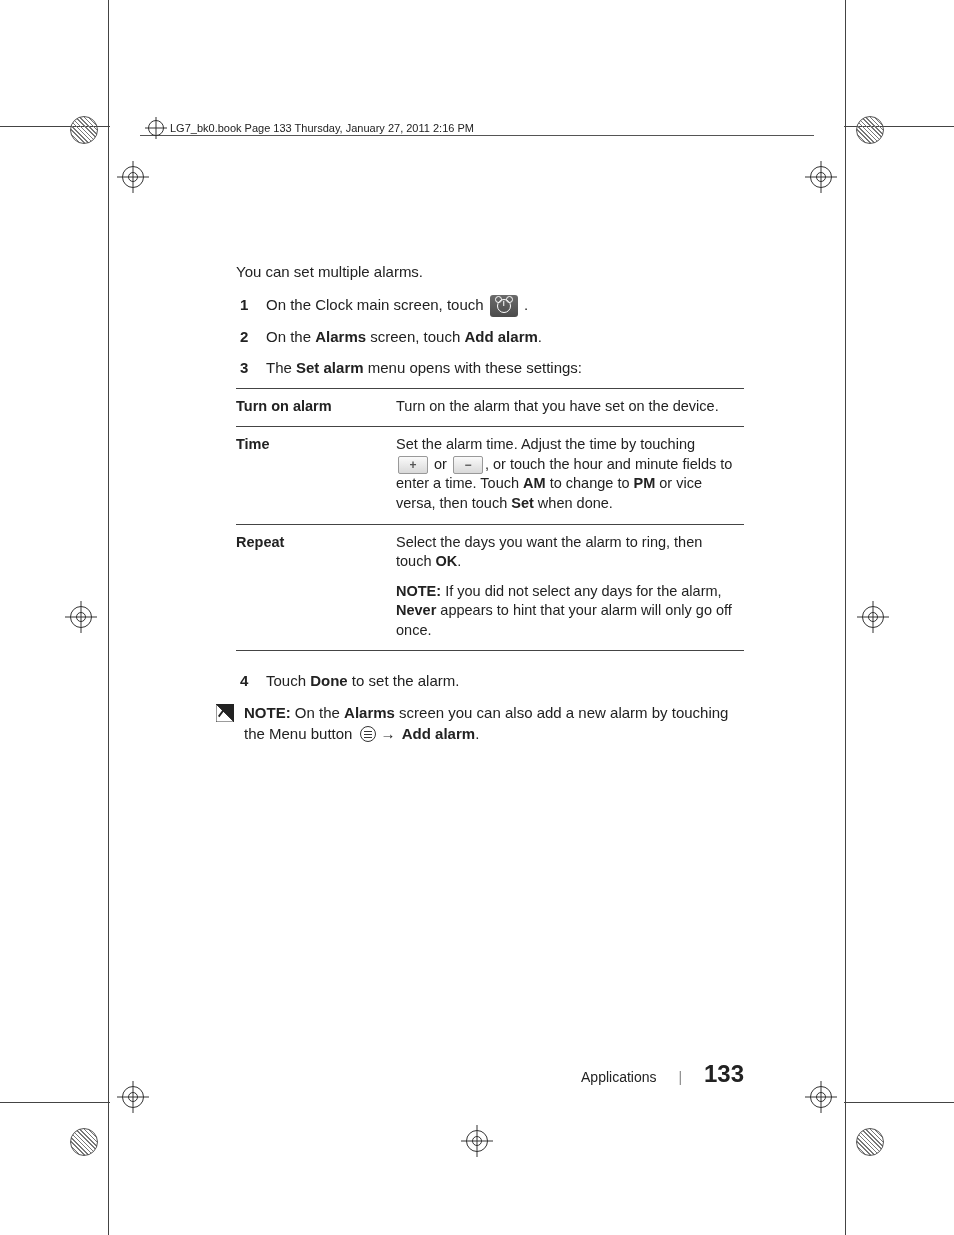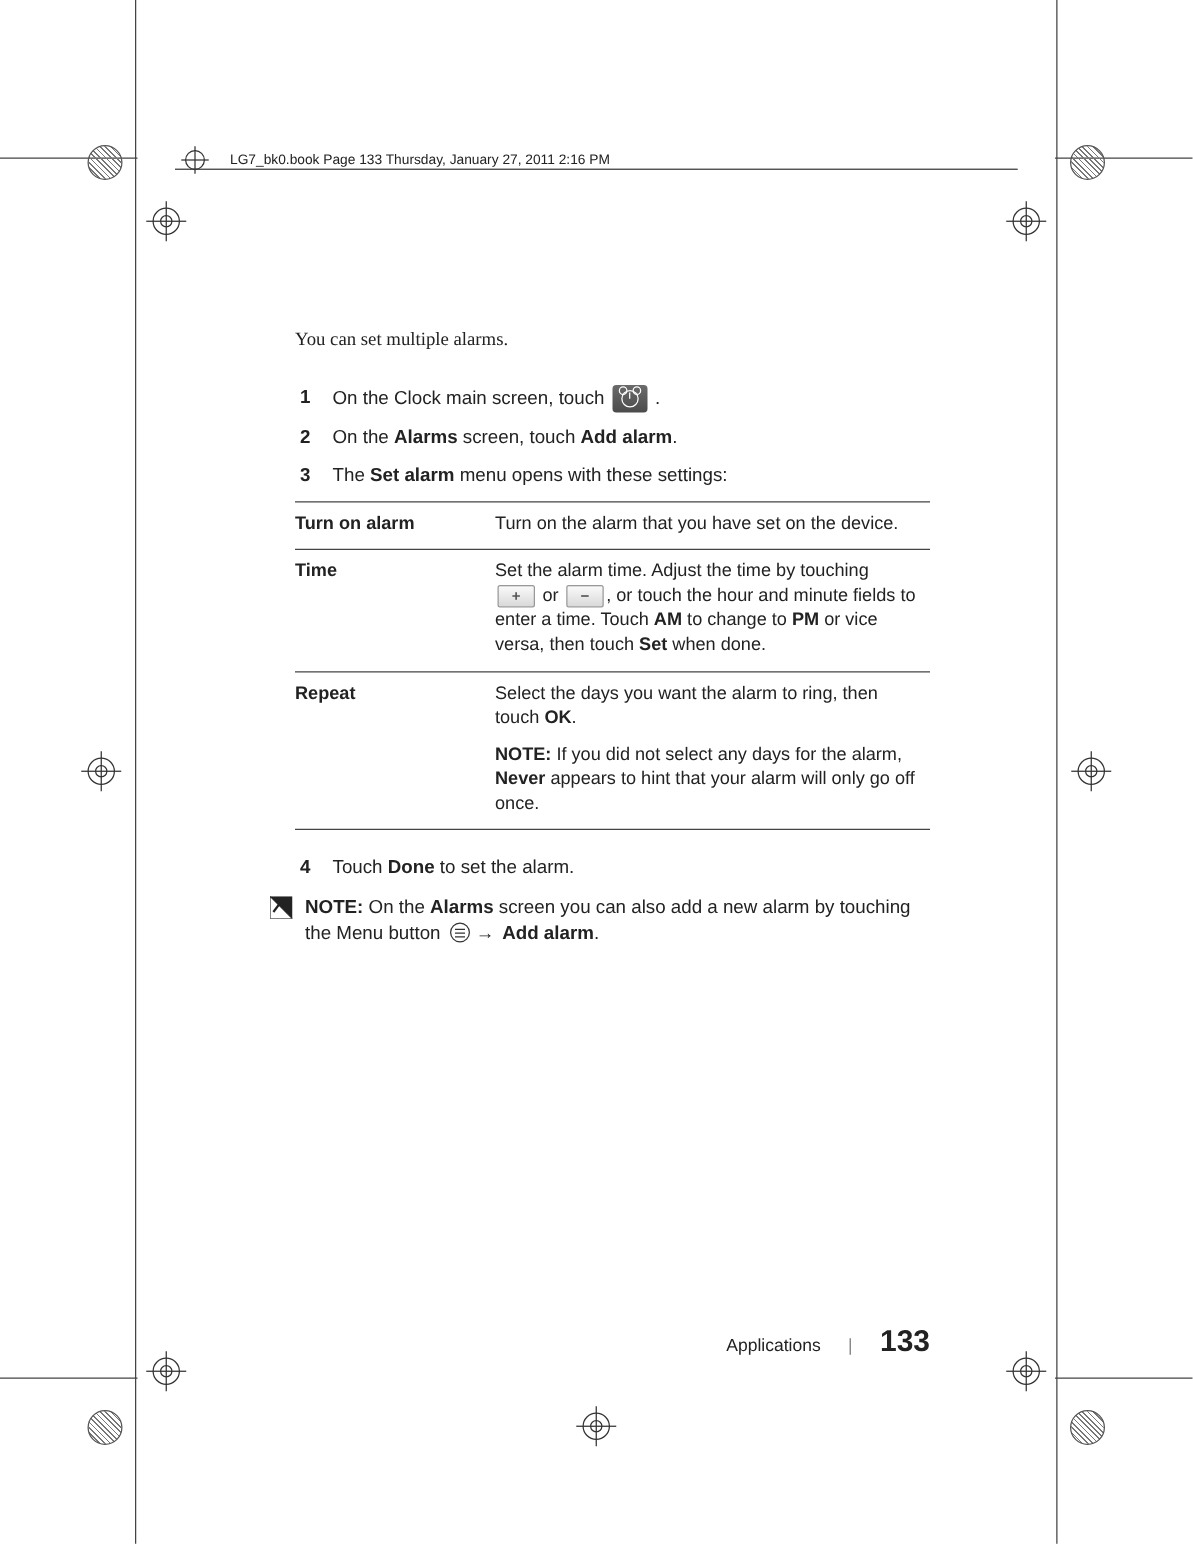--- a/index.html
+++ b/index.html
@@ -44,36 +44,36 @@
     background:
       repeating-linear-gradient(45deg,#777 0 1px,transparent 1px 3px);
     border:1px solid #555;
   }
   .shade.tl { left:70px;  top:116px; } .shade.tr { right:70px; top:116px; }
   .shade.bl { left:70px;  top:1128px;} .shade.br { right:70px; top:1128px;}
 
   .header-line {
     position:absolute; left:148px; top:120px;
     font-size:11px; color:#222;
-    display:flex; align-items:center; gap:20px;
+    display:flex; align-items:center; gap:6px;
   }
   .tiny-reg {
     width:16px; height:16px; border:1px solid #333; border-radius:50%;
     position:relative; display:inline-block; flex:0 0 16px;
   }
   .tiny-reg::before,.tiny-reg::after{content:"";position:absolute;background:#333;}
   .tiny-reg::before{left:-4px;right:-4px;top:50%;height:1px;transform:translateY(-0.5px);}
   .tiny-reg::after{top:-4px;bottom:-4px;left:50%;width:1px;transform:translateX(-0.5px);}
 
   
   .page {
     position:absolute; left:236px; top:262px; width:508px;
   }
   .h-bold { font-weight:700; margin-bottom:6px; }
-  .intro { margin-bottom:26px;font-family:Liberation Serif, serif; }
+  .intro { margin-bottom:13px; }
 
   ol.steps { list-style:none; counter-reset:step; padding:0; margin:0 0 10px 0;}
   ol.steps > li {
     counter-increment:step; position:relative; padding-left:30px; margin-bottom:10px;
   }
   ol.steps > li::before {
     content:counter(step); position:absolute; left:4px; top:0; font-weight:700;
   }
   ol.steps b { font-weight:700; }
 

